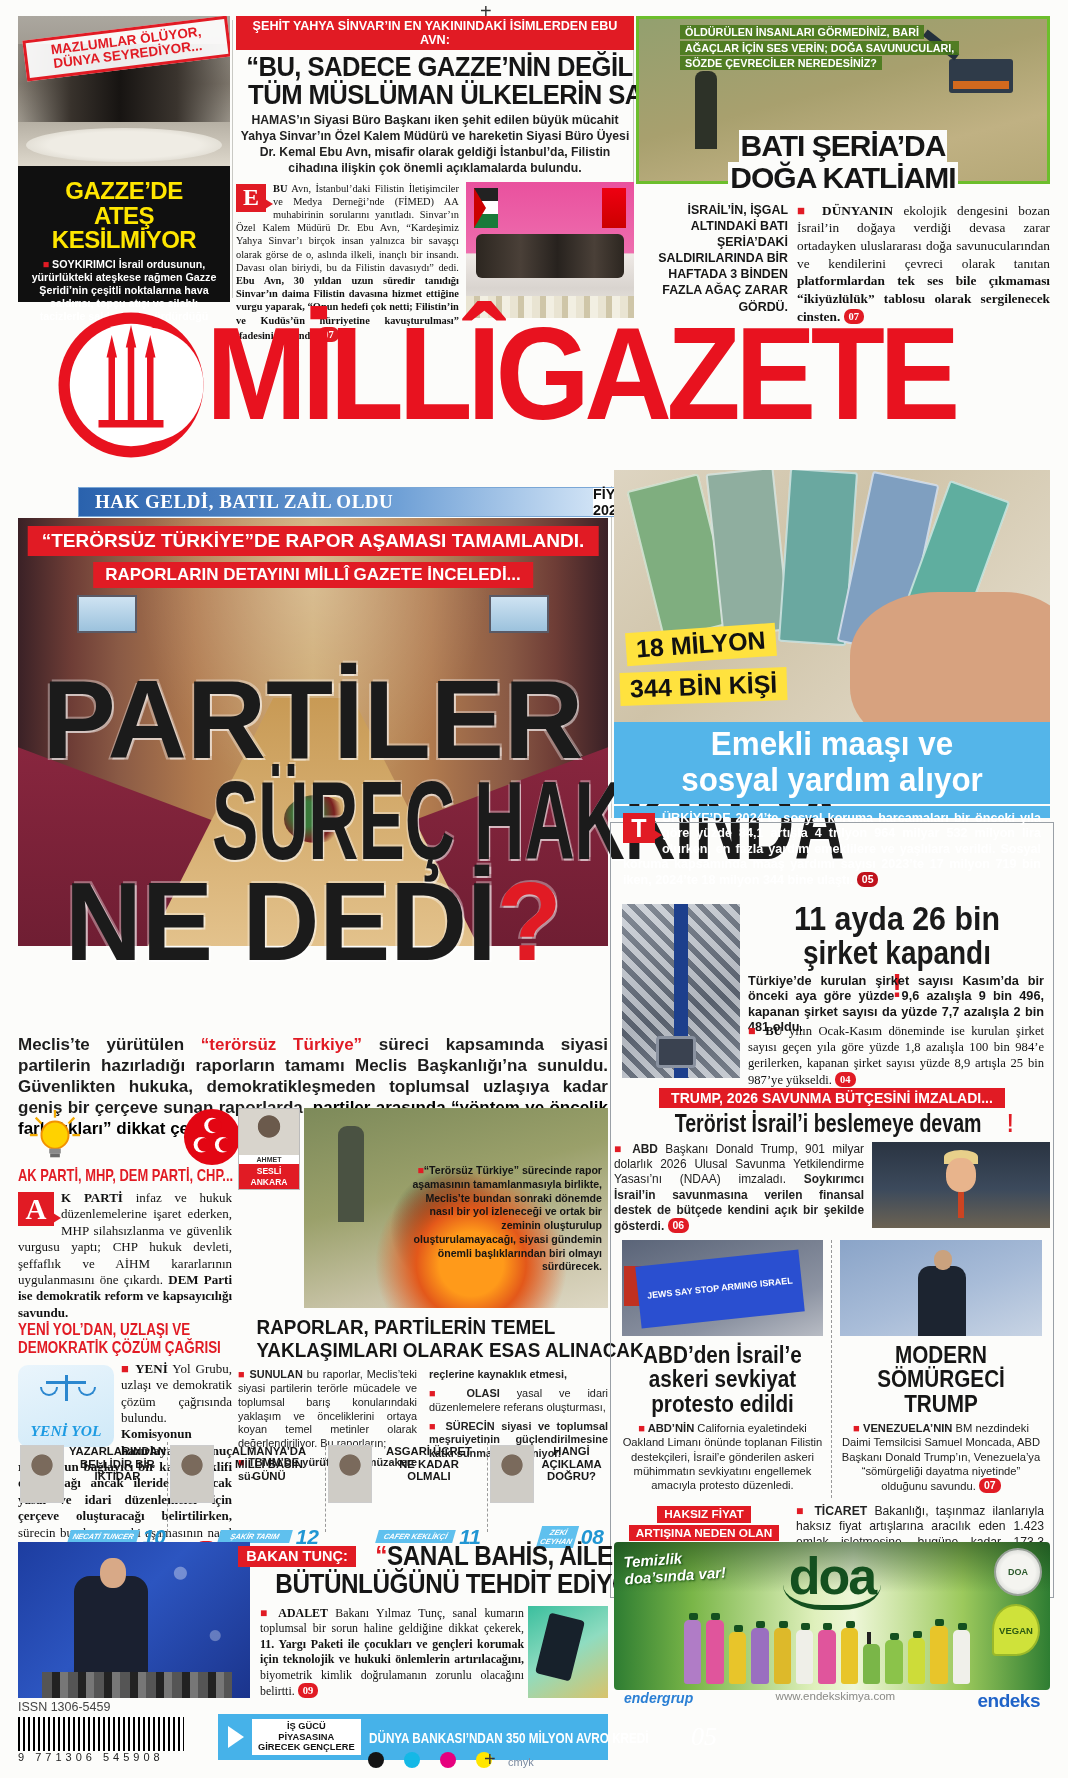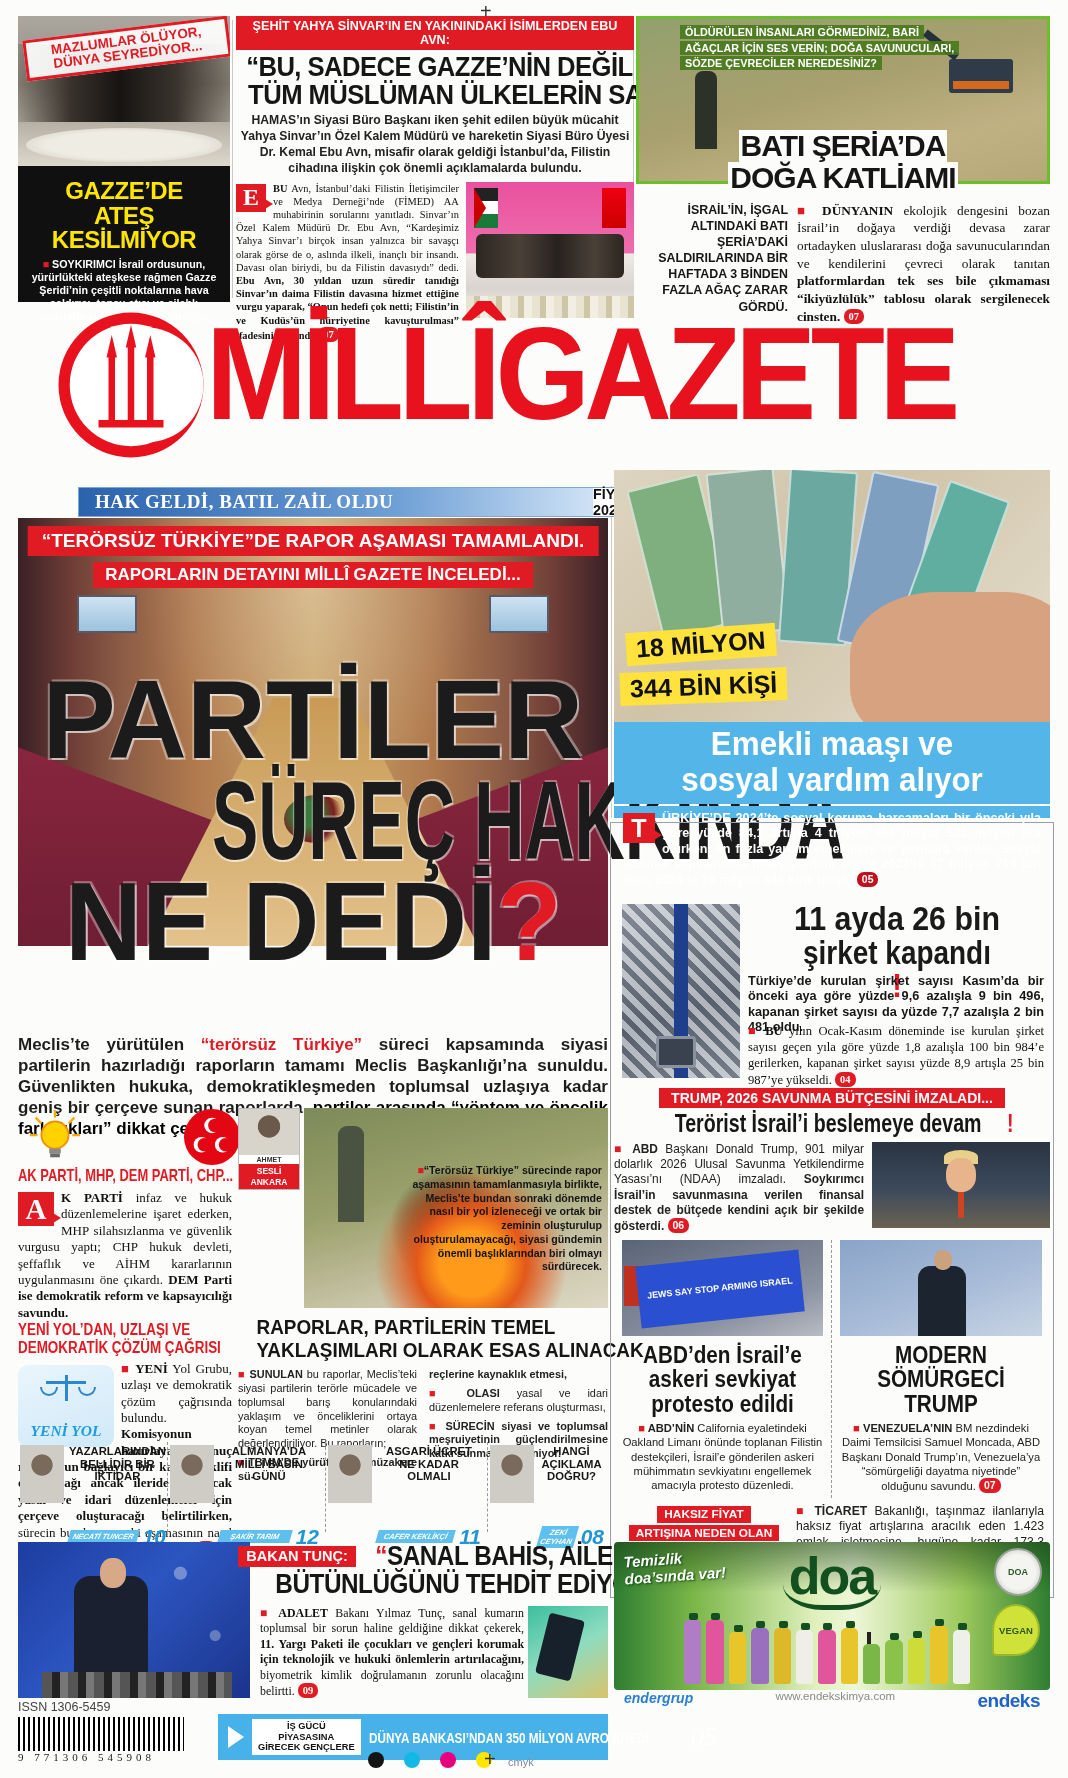--- a/index.html
+++ b/index.html
@@ -161,21 +161,21 @@
   .tn-h{font-size:27px;letter-spacing:-.5px;white-space:nowrap;display:inline-block;transform:scaleX(.9);}
   .tn-q{color:#e11b24;}
   .tn-body{position:absolute;left:242px;top:64px;width:264px;font-family:"Liberation Serif",serif;
     font-size:11.9px;line-height:1.3;text-align:justify;}
   .tn-img{position:absolute;right:2px;top:64px;width:80px;height:92px;
     background:linear-gradient(150deg,#3bbf9e 0%,#8fdcc0 50%,#d9c36a 100%);}
   .tn-img::after{content:"";position:absolute;left:14px;top:10px;width:36px;height:62px;background:#17212b;border-radius:4px;transform:rotate(14deg);}
   
   .issn{left:18px;top:1700px;font-size:12.5px;color:#444;}
   .bar{width:166px;height:34px;margin-top:3px;background:repeating-linear-gradient(90deg,#000 0 2px,#fff 2px 5px);}
-  .bar-d{font-size:11px;letter-spacing:4px;color:#222;font-family:Liberation Serif, serif;}
+  .bar-d{font-size:11px;letter-spacing:4px;color:#222;font-family:Liberation Sans, sans-serif;}
   .bbar{left:218px;top:1714px;width:390px;height:46px;background:#46b2e9;display:flex;align-items:center;
     padding:0 10px;gap:8px;box-sizing:border-box;}
   .tri{width:0;height:0;border-left:16px solid #fff;border-top:11px solid transparent;border-bottom:11px solid transparent;flex:none;}
   .blabel{background:#fff;padding:2px 6px;text-align:center;font-size:9.3px;font-weight:900;line-height:1.12;flex:none;color:#111;}
   .bhead{color:#fff;font-weight:900;font-size:15px;white-space:nowrap;transform:scaleX(.78);transform-origin:left;flex:1;}
   .bpg{font-family:"Liberation Serif",serif;font-style:italic;font-size:26px;color:#fff;flex:none;margin-left:-44px;}
   
   .rrbox{left:610px;top:822px;width:442px;height:774px;border:1.5px solid #9aa0a6;}
   .em{left:614px;top:470px;width:436px;height:348px;}
   .em-photo{position:relative;height:252px;overflow:hidden;

